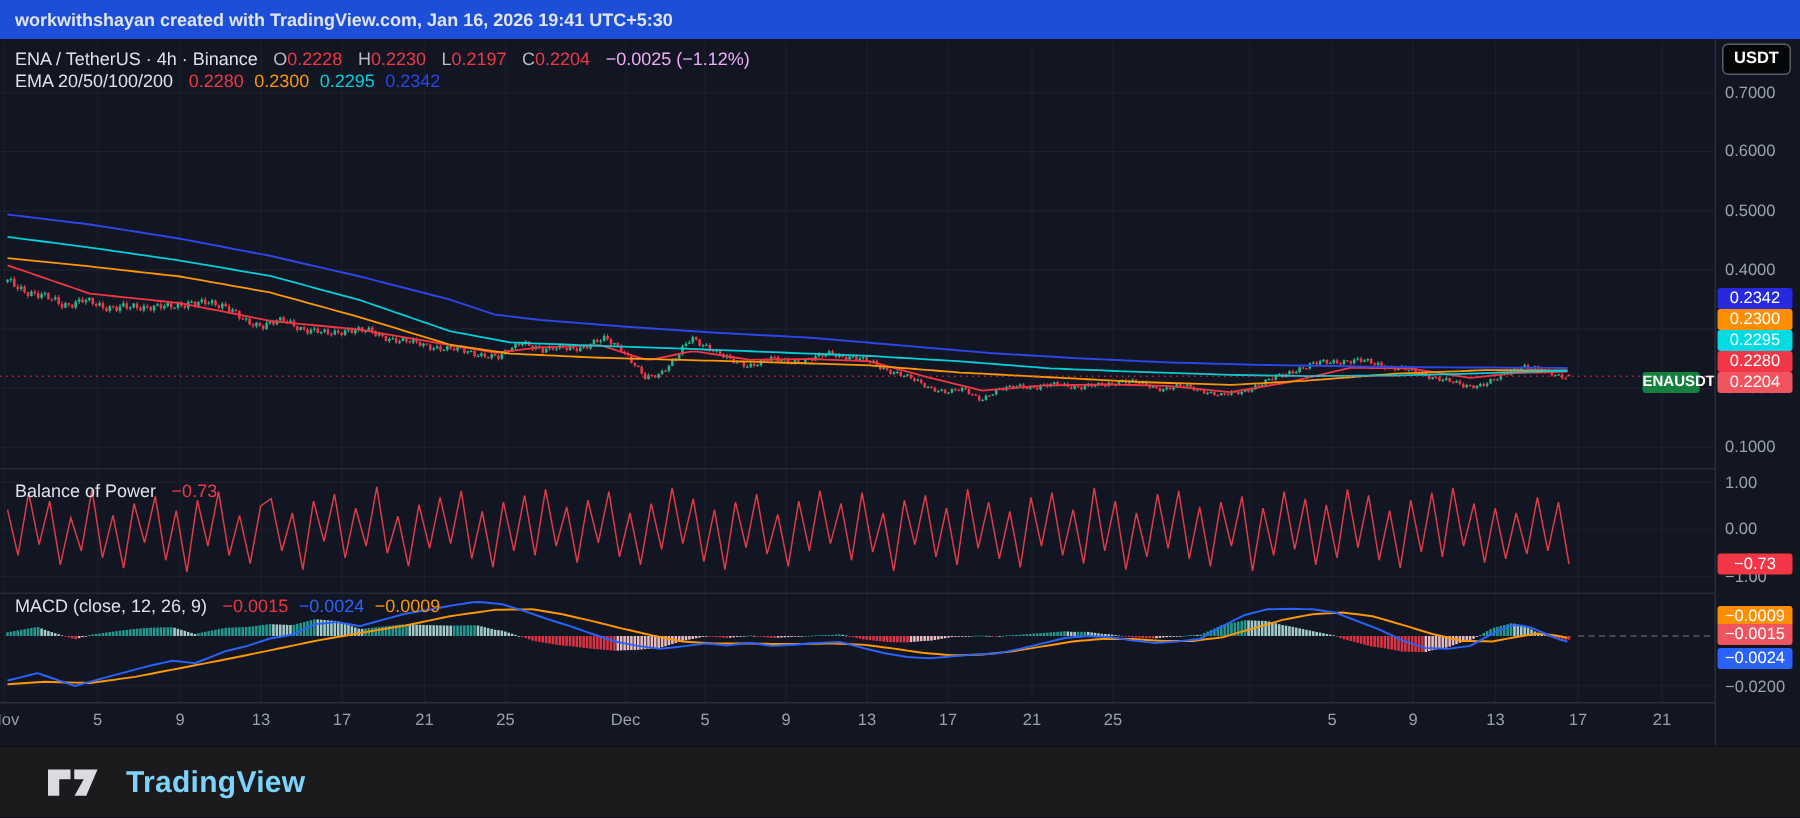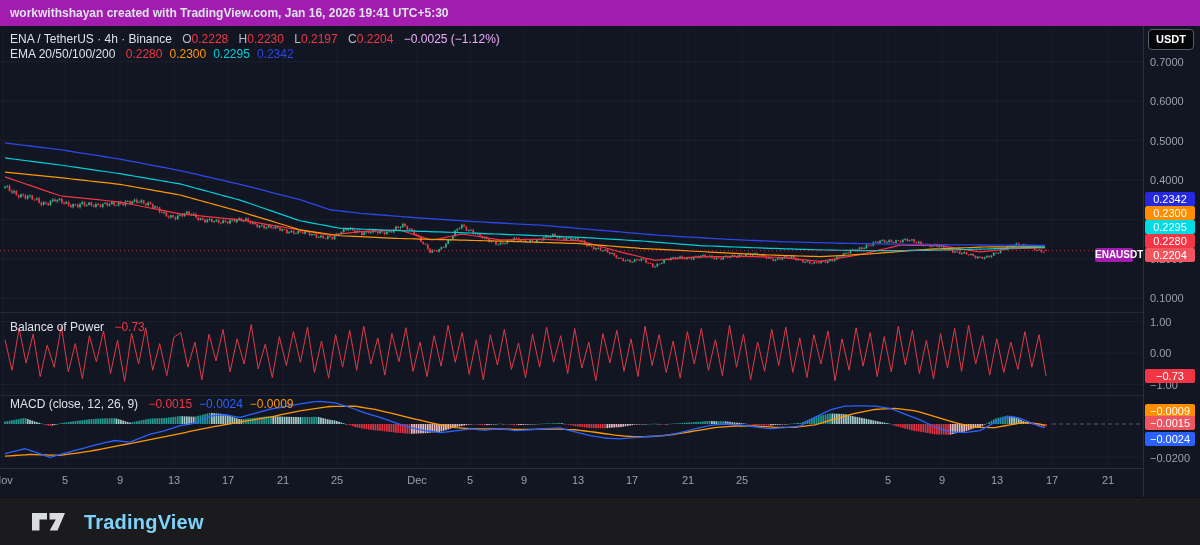--- a/index.html
+++ b/index.html
@@ -1,19 +1,19 @@
 <!DOCTYPE html>
 <html><head>
 <meta charset="utf-8">
 <style>
   html,body{margin:0;padding:0;background:#0b0d12;}
   #app{position:relative;width:1200px;height:545px;overflow:hidden;
        font-family:"Liberation Sans",sans-serif;background:#0b0d12;}
   
-  #top-bar{position:absolute;left:0;top:0;width:1200px;height:26px;background:#a21caf;
+  #top-bar{position:absolute;left:0;top:0;width:1200px;height:26px;background:#1d4ed8;
            border-bottom:1px solid #1b2030;display:flex;align-items:center;}
   #top-bar span{margin-left:10px;font-size:12px;font-weight:bold;color:#dfe3ea;white-space:nowrap;}
   
   #chart-area{position:absolute;left:0;top:26px;width:1200px;height:471px;background:#121622;}
   #panes-wrap{position:absolute;left:0;top:0;width:1143px;height:471px;}
   svg{display:block;}
   .legend{position:absolute;font-size:12px;color:#dde1e9;white-space:nowrap;z-index:5;}
   .legend .dim{color:#b8bcc6;}
   .legend b{font-weight:normal;}
   #legend-sym{left:10px;top:6px;}
@@ -25,21 +25,21 @@
   #price-axis{position:absolute;left:1143px;top:0;width:57px;height:471px;background:#121622;
               border-left:1px solid #2a2e39;z-index:6;}
   .axis-label{position:absolute;left:0;width:55px;text-align:left;padding-left:6px;
               font-size:11px;color:#9aa0ac;line-height:14px;height:14px;}
   .axis-badge{position:absolute;left:1px;width:50px;text-align:center;font-size:11px;
               color:#ffffff;line-height:14px;height:14px;border-radius:2px;z-index:7;}
   #usdt-btn{position:absolute;left:4px;top:3px;width:44px;height:19px;background:#050608;
             border:1px solid #5a5e6a;border-radius:4px;color:#fff;font-size:11px;font-weight:bold;
             text-align:center;line-height:19px;cursor:pointer;z-index:8;}
   
-  #symbol-tag{position:absolute;left:1095px;top:222px;width:38px;height:14px;background:#a21caf;
+  #symbol-tag{position:absolute;left:1095px;top:222px;width:38px;height:14px;background:#15803d;
               color:#fff;font-size:10px;font-weight:bold;line-height:14px;
               border-radius:2px;z-index:6;}
   
   .pane-sep{position:absolute;left:0;width:1143px;height:1px;background:rgba(170,180,200,0.13);z-index:4;}
   #axis-sep{position:absolute;left:0;top:442px;width:1200px;height:1px;background:#2a2e39;z-index:6;}
   
   #time-axis{position:absolute;left:0;top:443px;width:1143px;height:28px;}
   .time-label{position:absolute;top:5px;transform:translateX(-50%);font-size:11px;color:#9aa0ac;}
   .time-label.bright{color:#d8dce4;font-weight:normal;margin-top:44px;}
   

